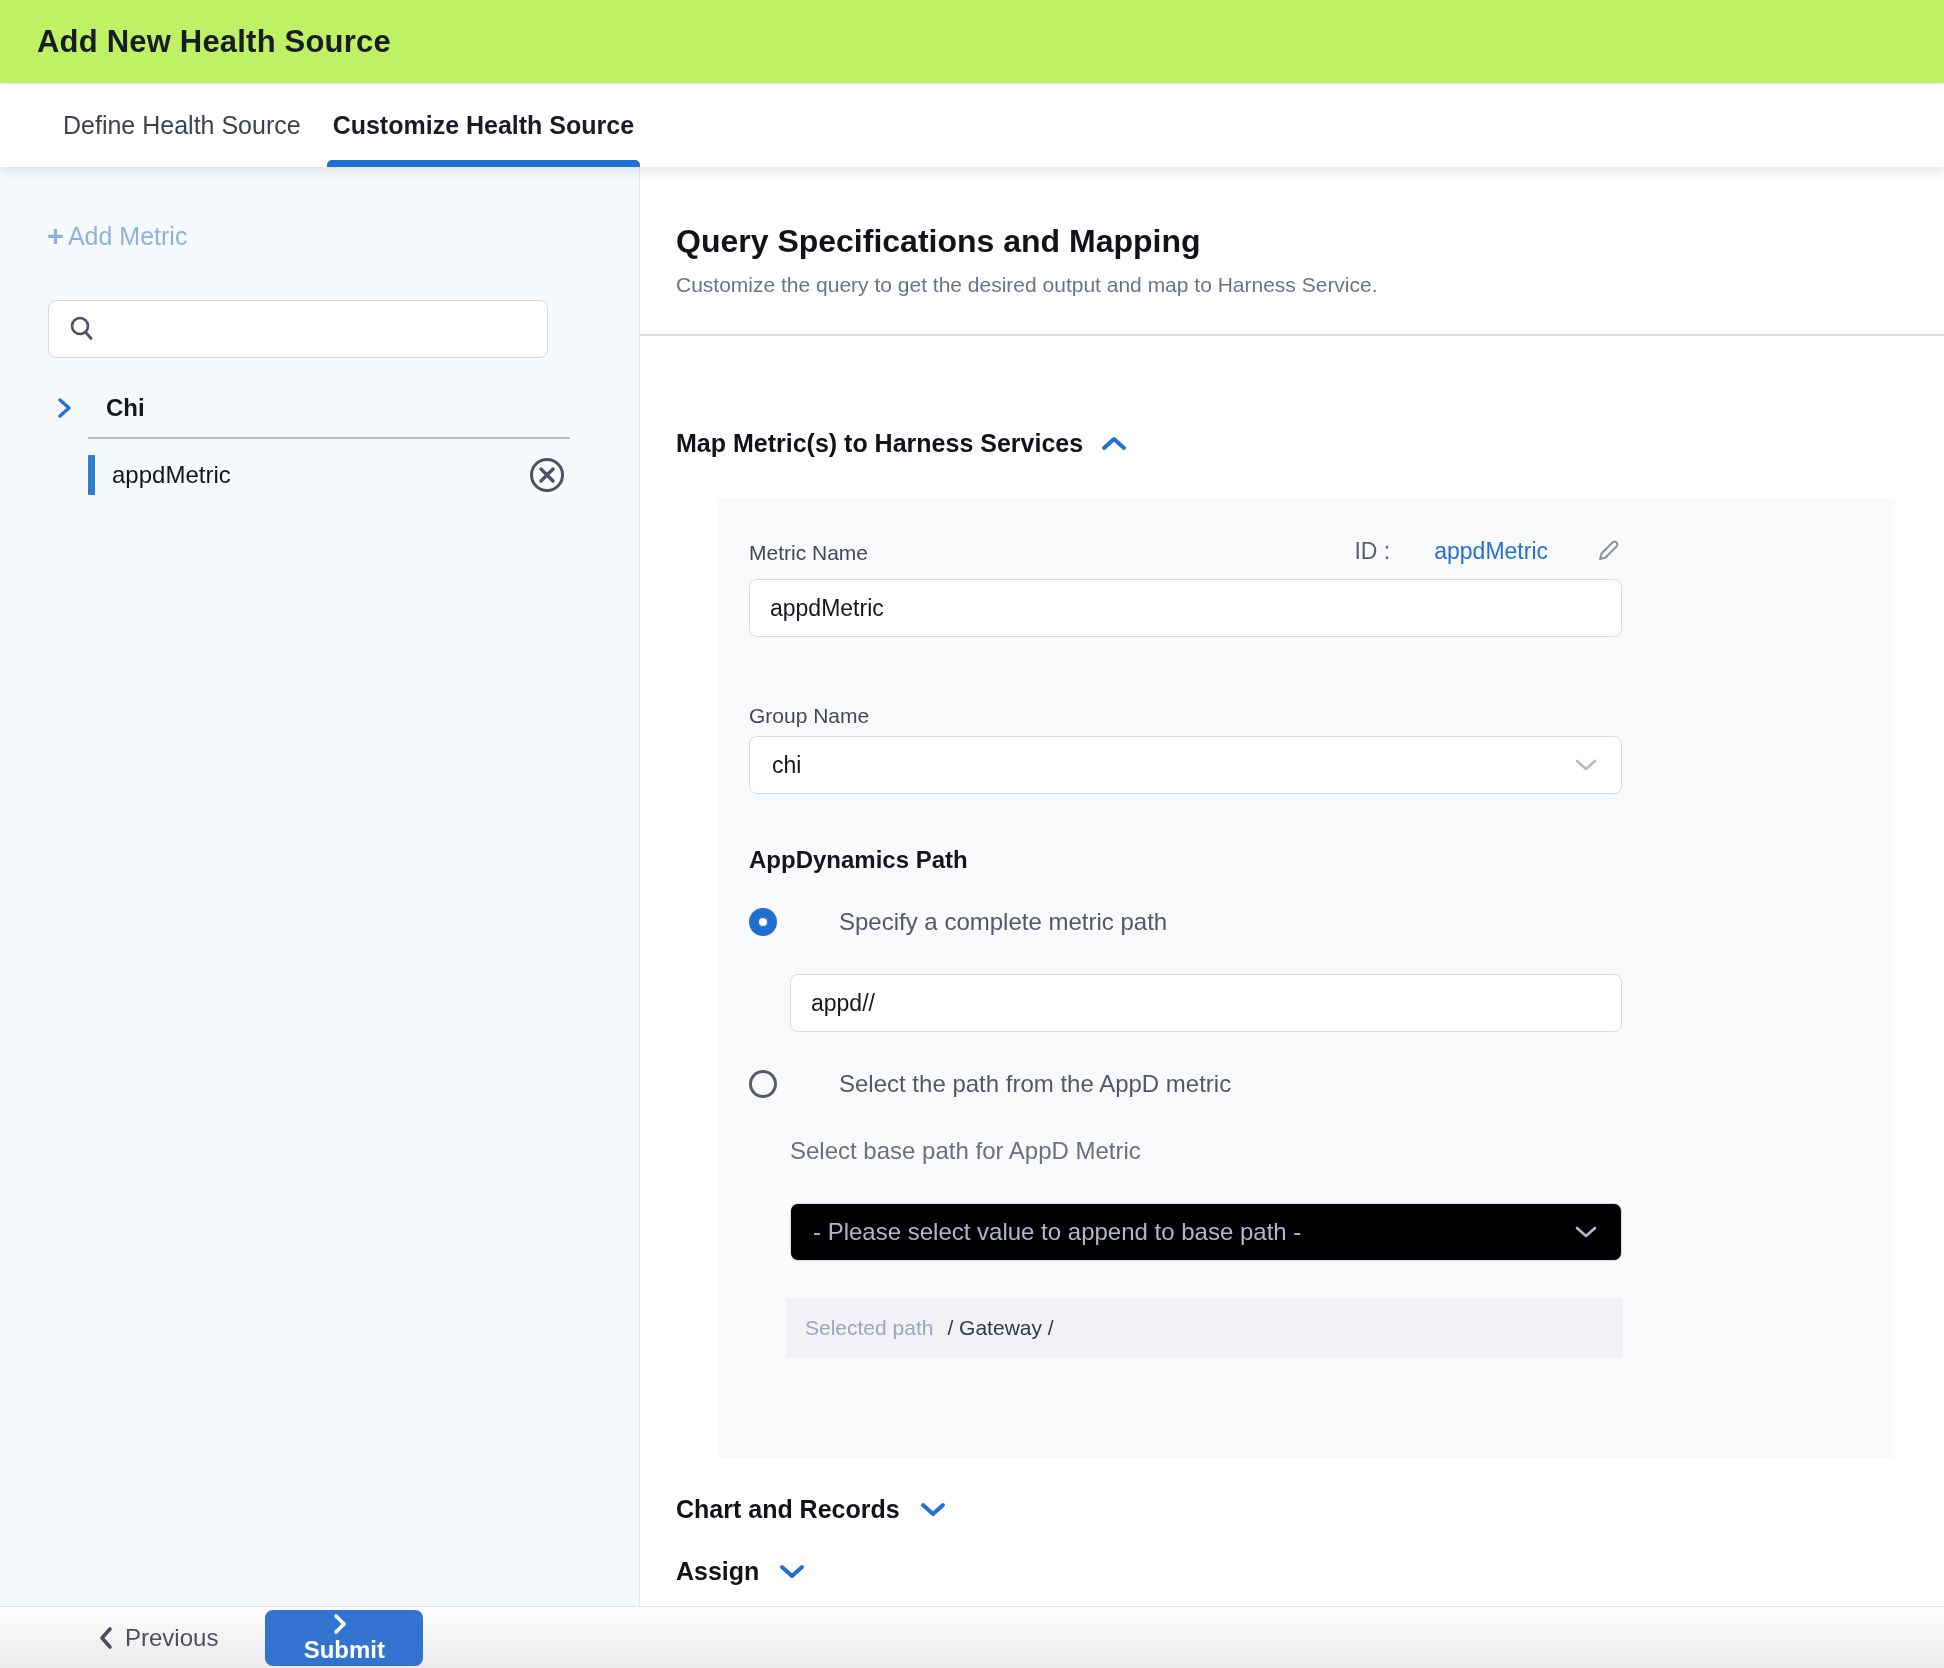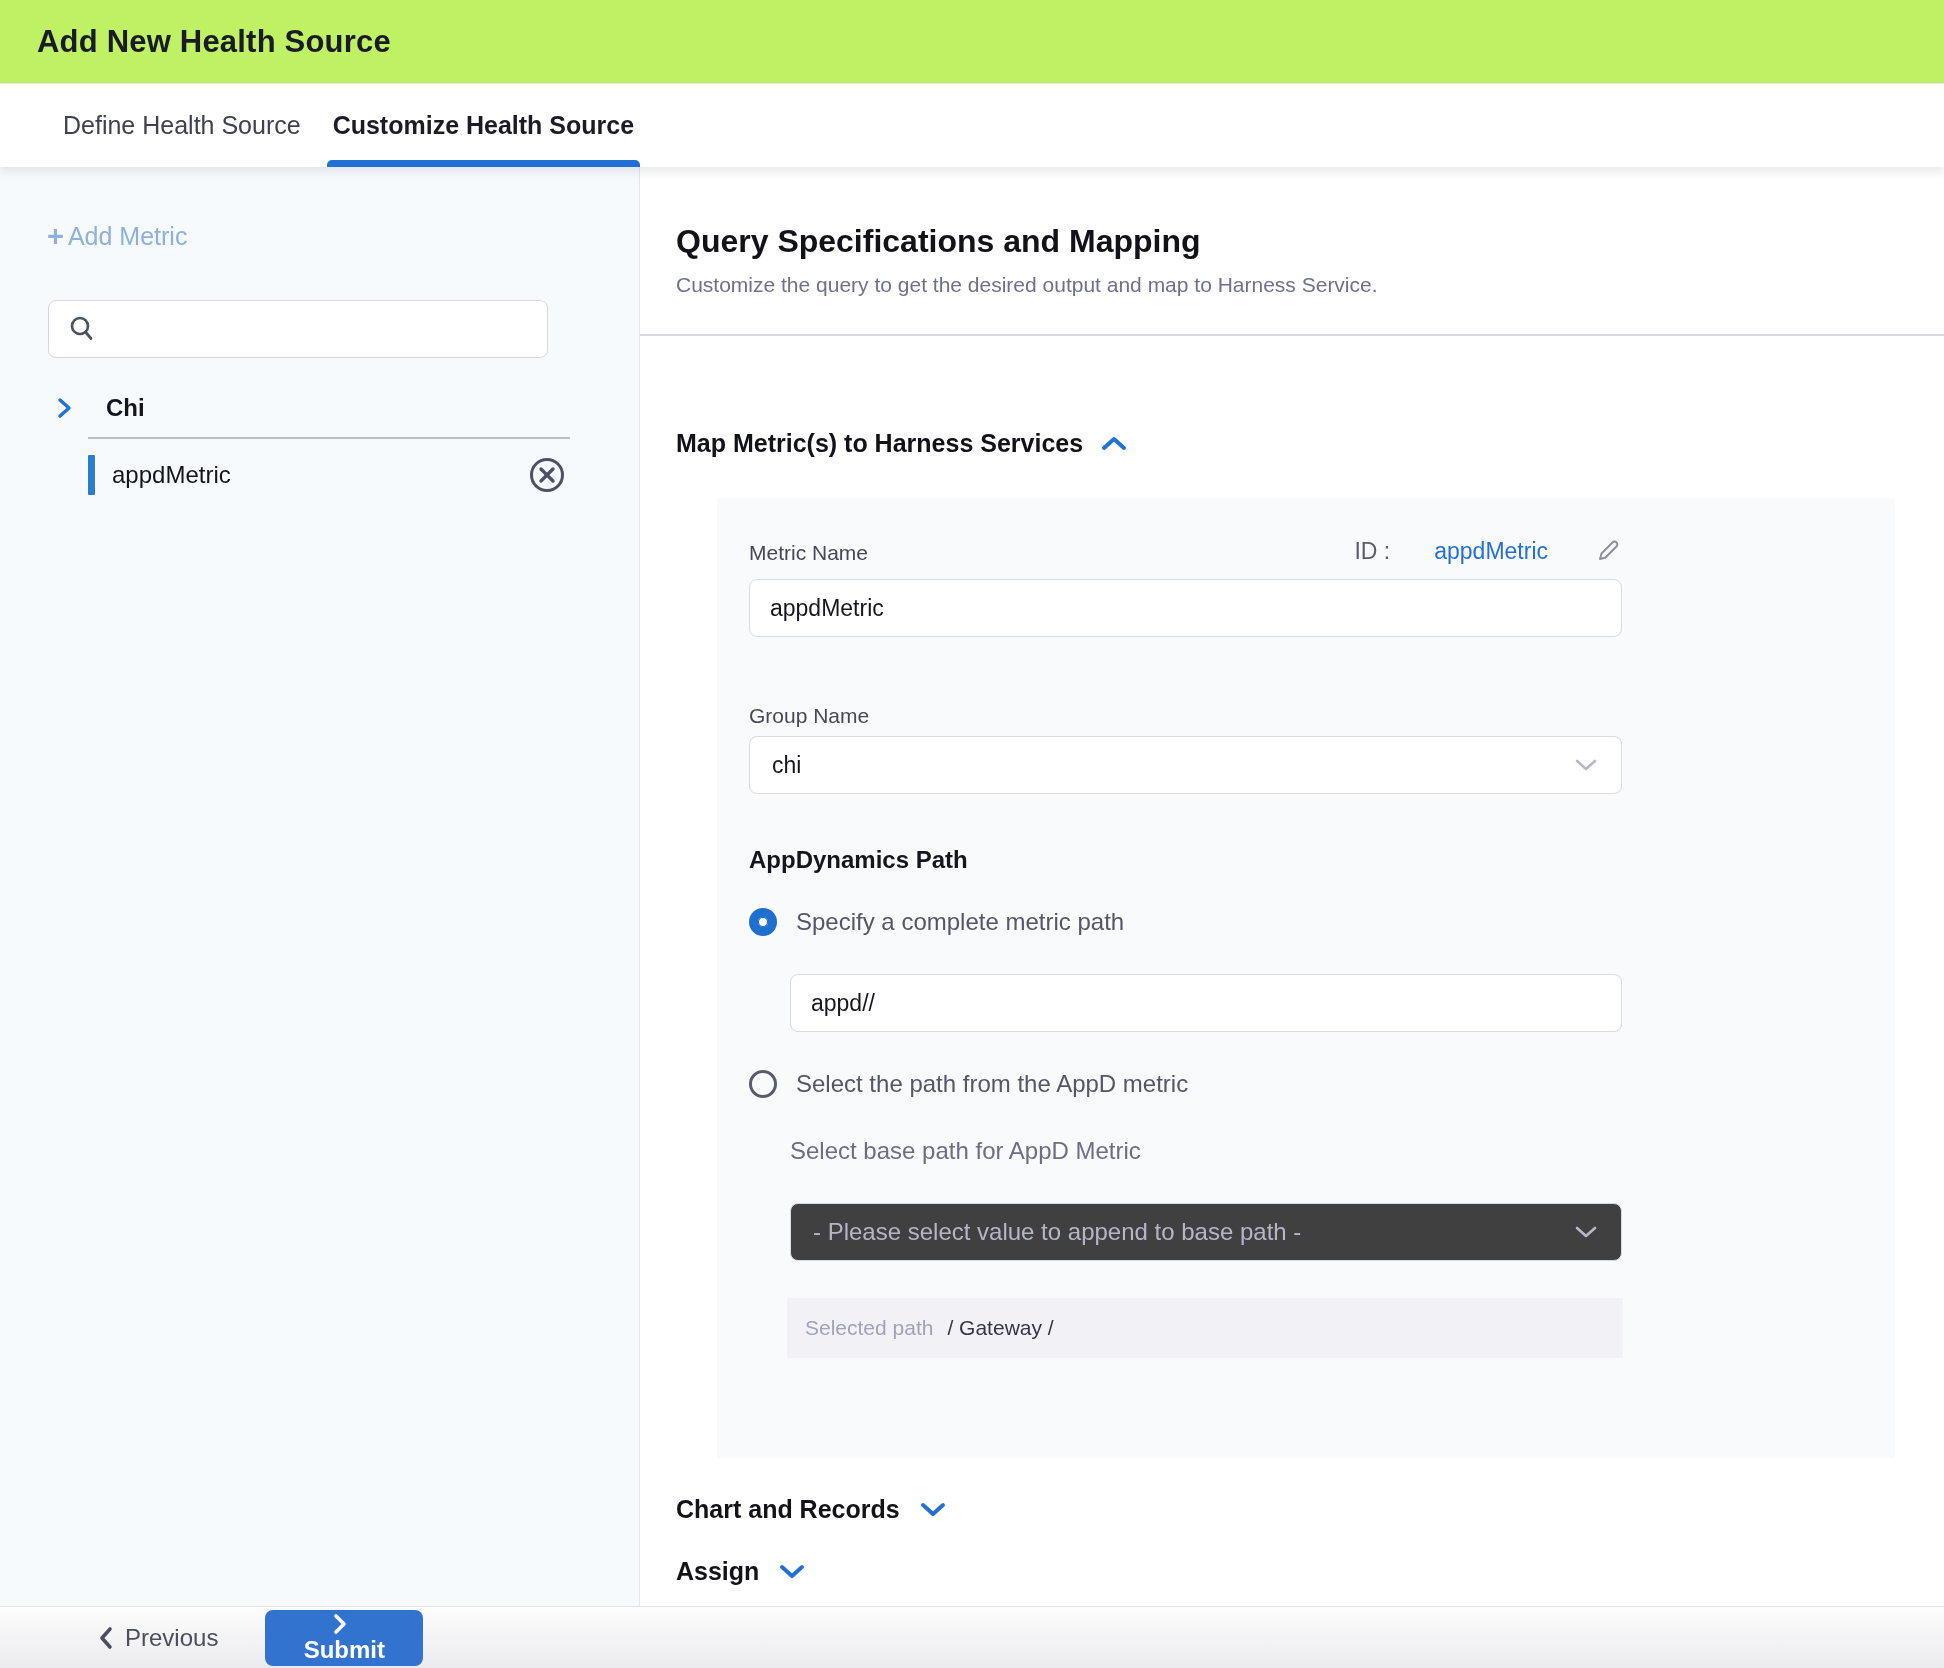--- a/index.html
+++ b/index.html
@@ -53,29 +53,29 @@
 
   .text-input { margin-top:14px; width:873px; height:58px; background:#fff; border:1px solid #d8dae6; border-radius:8px; font-size:23px; color:#17171f; padding:0 20px; outline:none; font-family:inherit; }
 
   .selectbox { margin-top:8px; width:873px; height:58px; background:#fff; border:1px solid #d8dae6; border-radius:8px; display:flex; align-items:center; justify-content:space-between; padding:0 22px; cursor:pointer; }
   .selectbox .selval { font-size:23px; color:#17171f; }
   .gap67 { height:67px; } .gap52 { height:52px; } .gap34 { height:34px; }
   .gap38 { height:38px; } .gap39 { height:39px; } .gap37 { height:37px; }
 
   .bold-label { font-size:24px; font-weight:700; color:#15151f; }
 
-  .radio-row { display:flex; align-items:flex-end; cursor:pointer; }
+  .radio-row { display:flex; align-items:flex-end; cursor:pointer;gap:43px; }
   .radio-on { width:28px; height:28px; border-radius:50%; border:9px solid #1e6fd0; background:#fff; box-shadow:0 0 0 1px #1259ad inset; flex:0 0 auto; }
   .radio-off { width:28px; height:28px; border-radius:50%; border:3px solid #595b6e; background:transparent; flex:0 0 auto; }
   .radio-row .rlabel { font-size:24px; color:#54566a; margin-left:19px; }
 
   .indent { margin-left:41px; }
   .indent-input { width:832px; }
   .muted-label { font-size:24px; color:#6c6e86; }
-  .dropdown { width:832px; height:58px; background:#404040; border:1px solid #d8dae6; border-radius:8px; display:flex; align-items:center; justify-content:space-between; padding:15px 22px; cursor:pointer; }
+  .dropdown { width:832px; height:58px; background:#000000; border:1px solid #d8dae6; border-radius:8px; display:flex; align-items:center; justify-content:space-between; padding:15px 22px; cursor:pointer; }
   .dropdown .ph { font-size:24px; color:#b4b6c8; }
 
   .selected-path { margin-left:38px; width:836px; height:60px; background:#f2f2f6; display:flex; align-items:center; padding-left:18px; }
   .sp-label { font-size:21px; font-weight:500; color:#a0a2bb; }
   .sp-value { font-size:21px; font-weight:400; color:#33354a; margin-left:14px; }
 
   .collapse-row { display:flex; align-items:center; margin-top:37px; cursor:pointer; }
   .collapse-row .ctitle { font-size:25px; font-weight:700; color:#121219; }
   .collapse-row svg { margin-left:17px; }
   .collapse-row.assign { margin-top:33px; }

